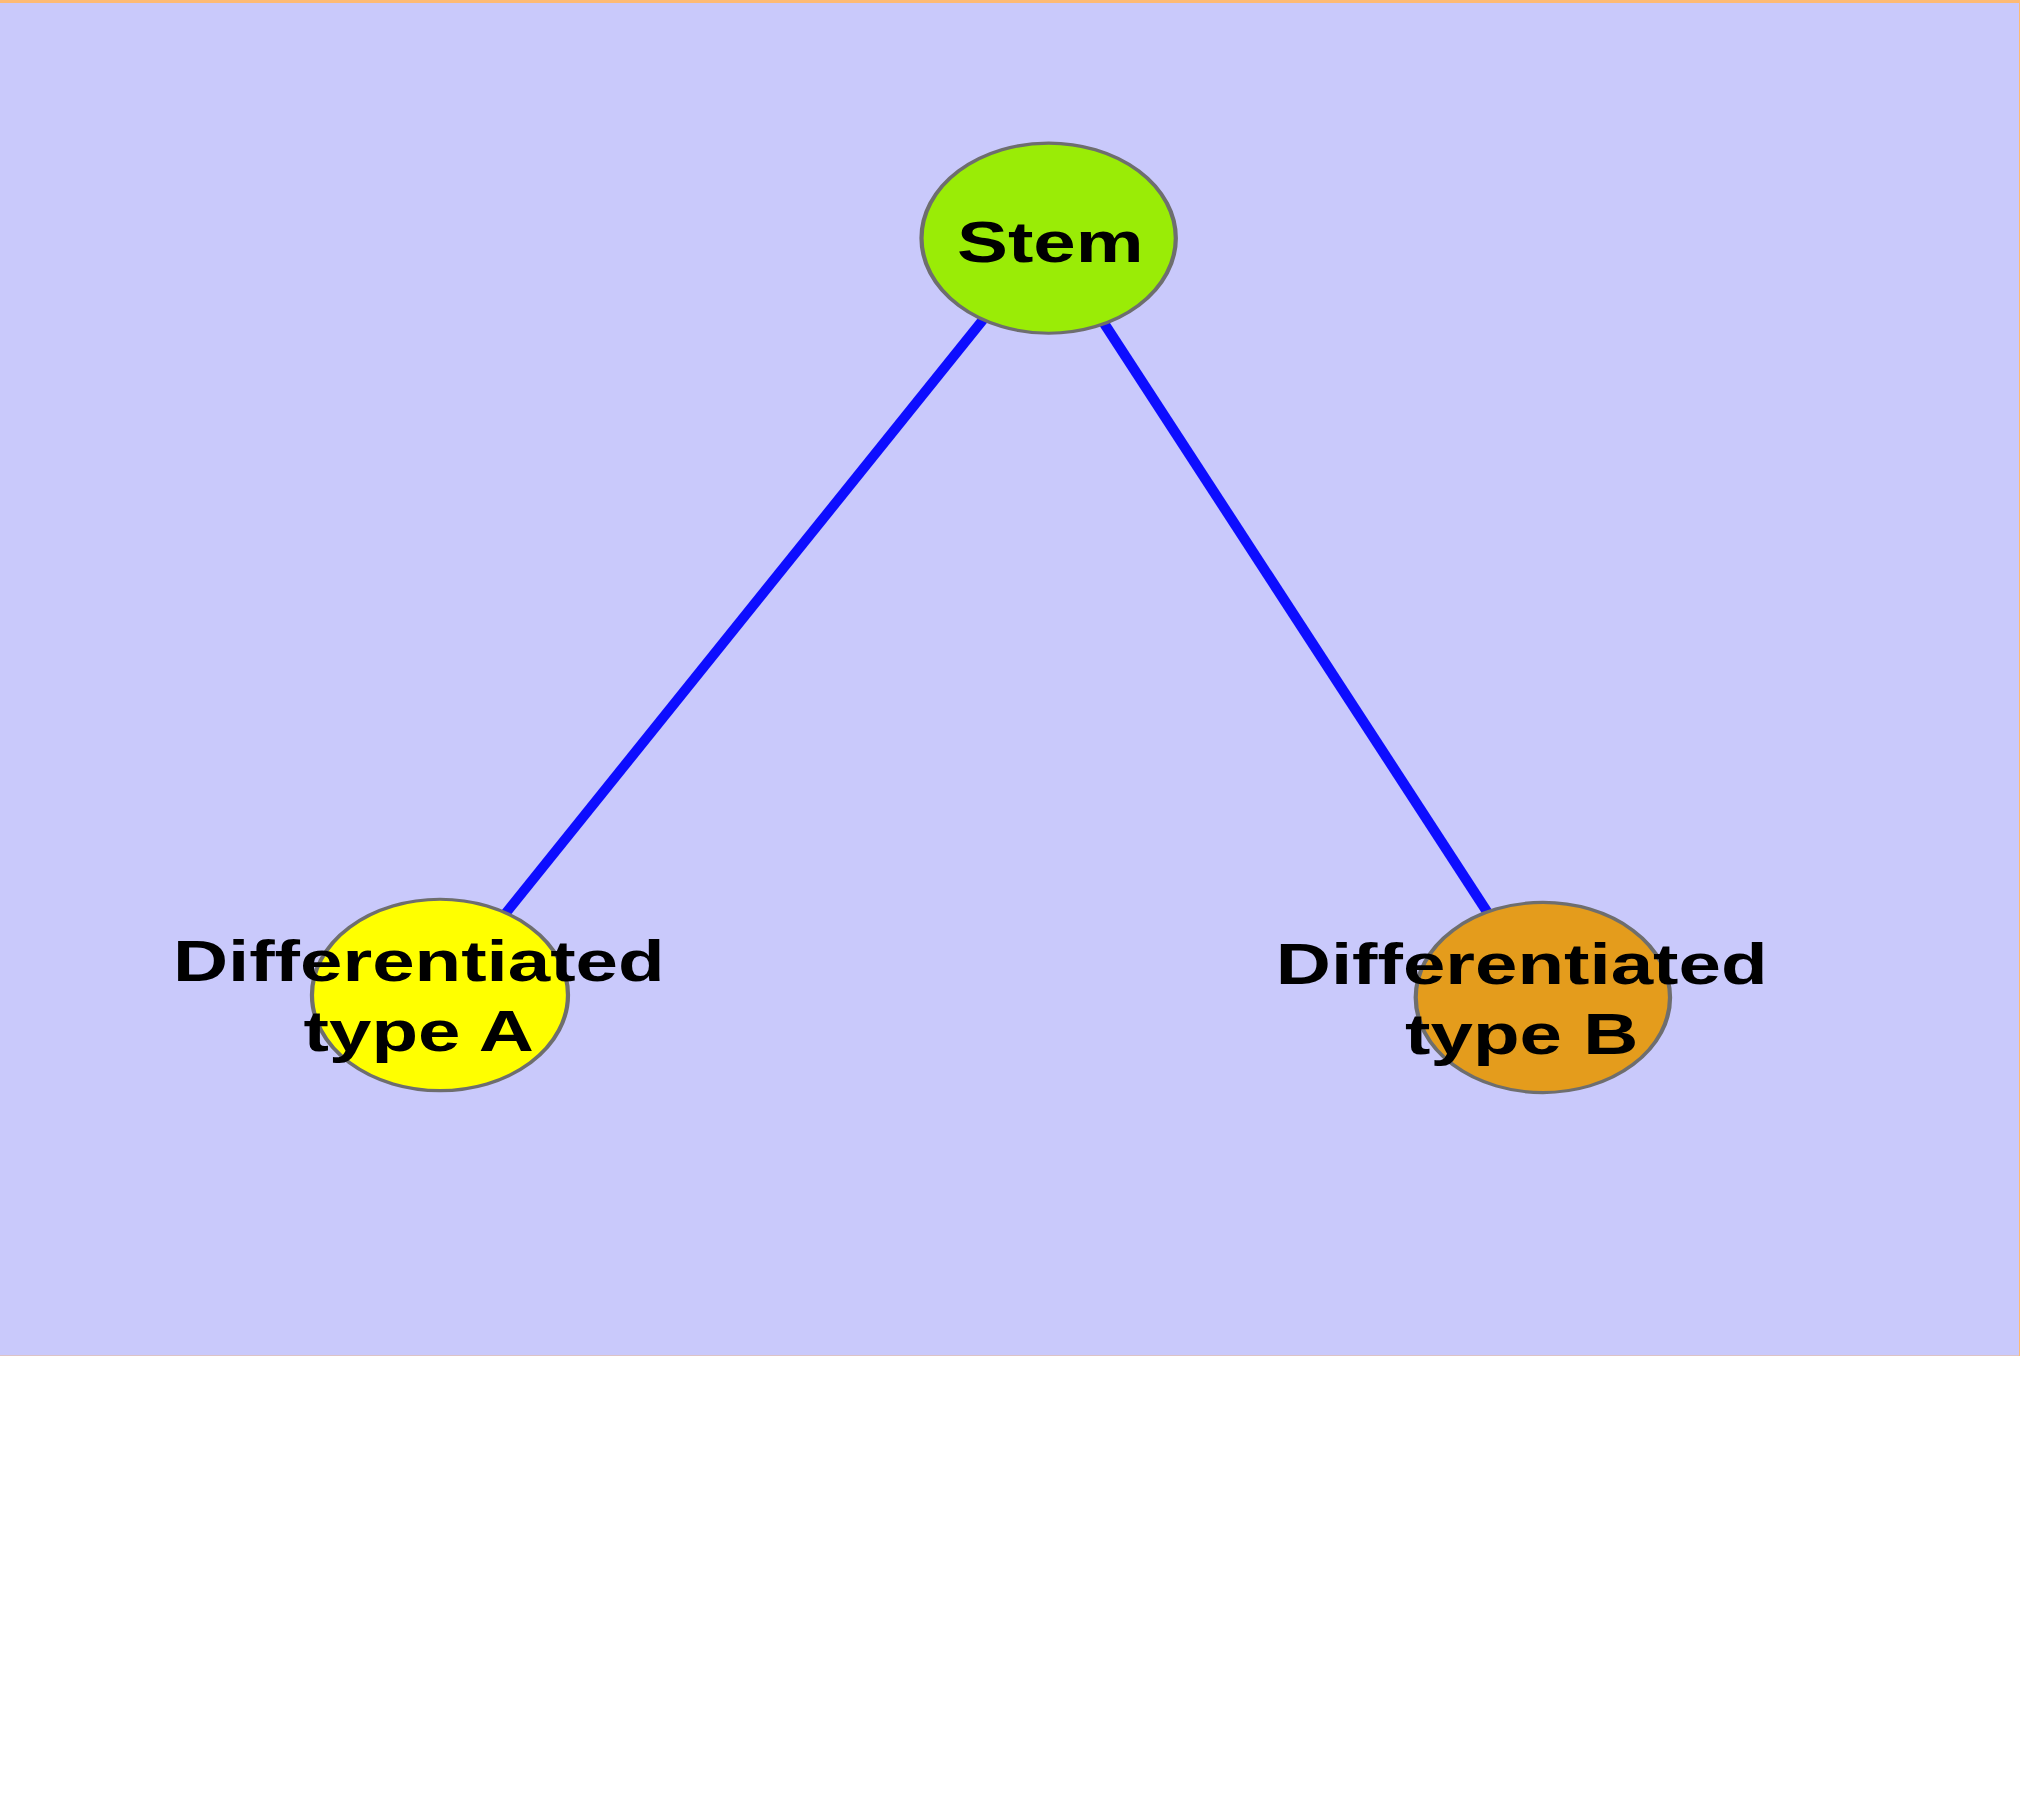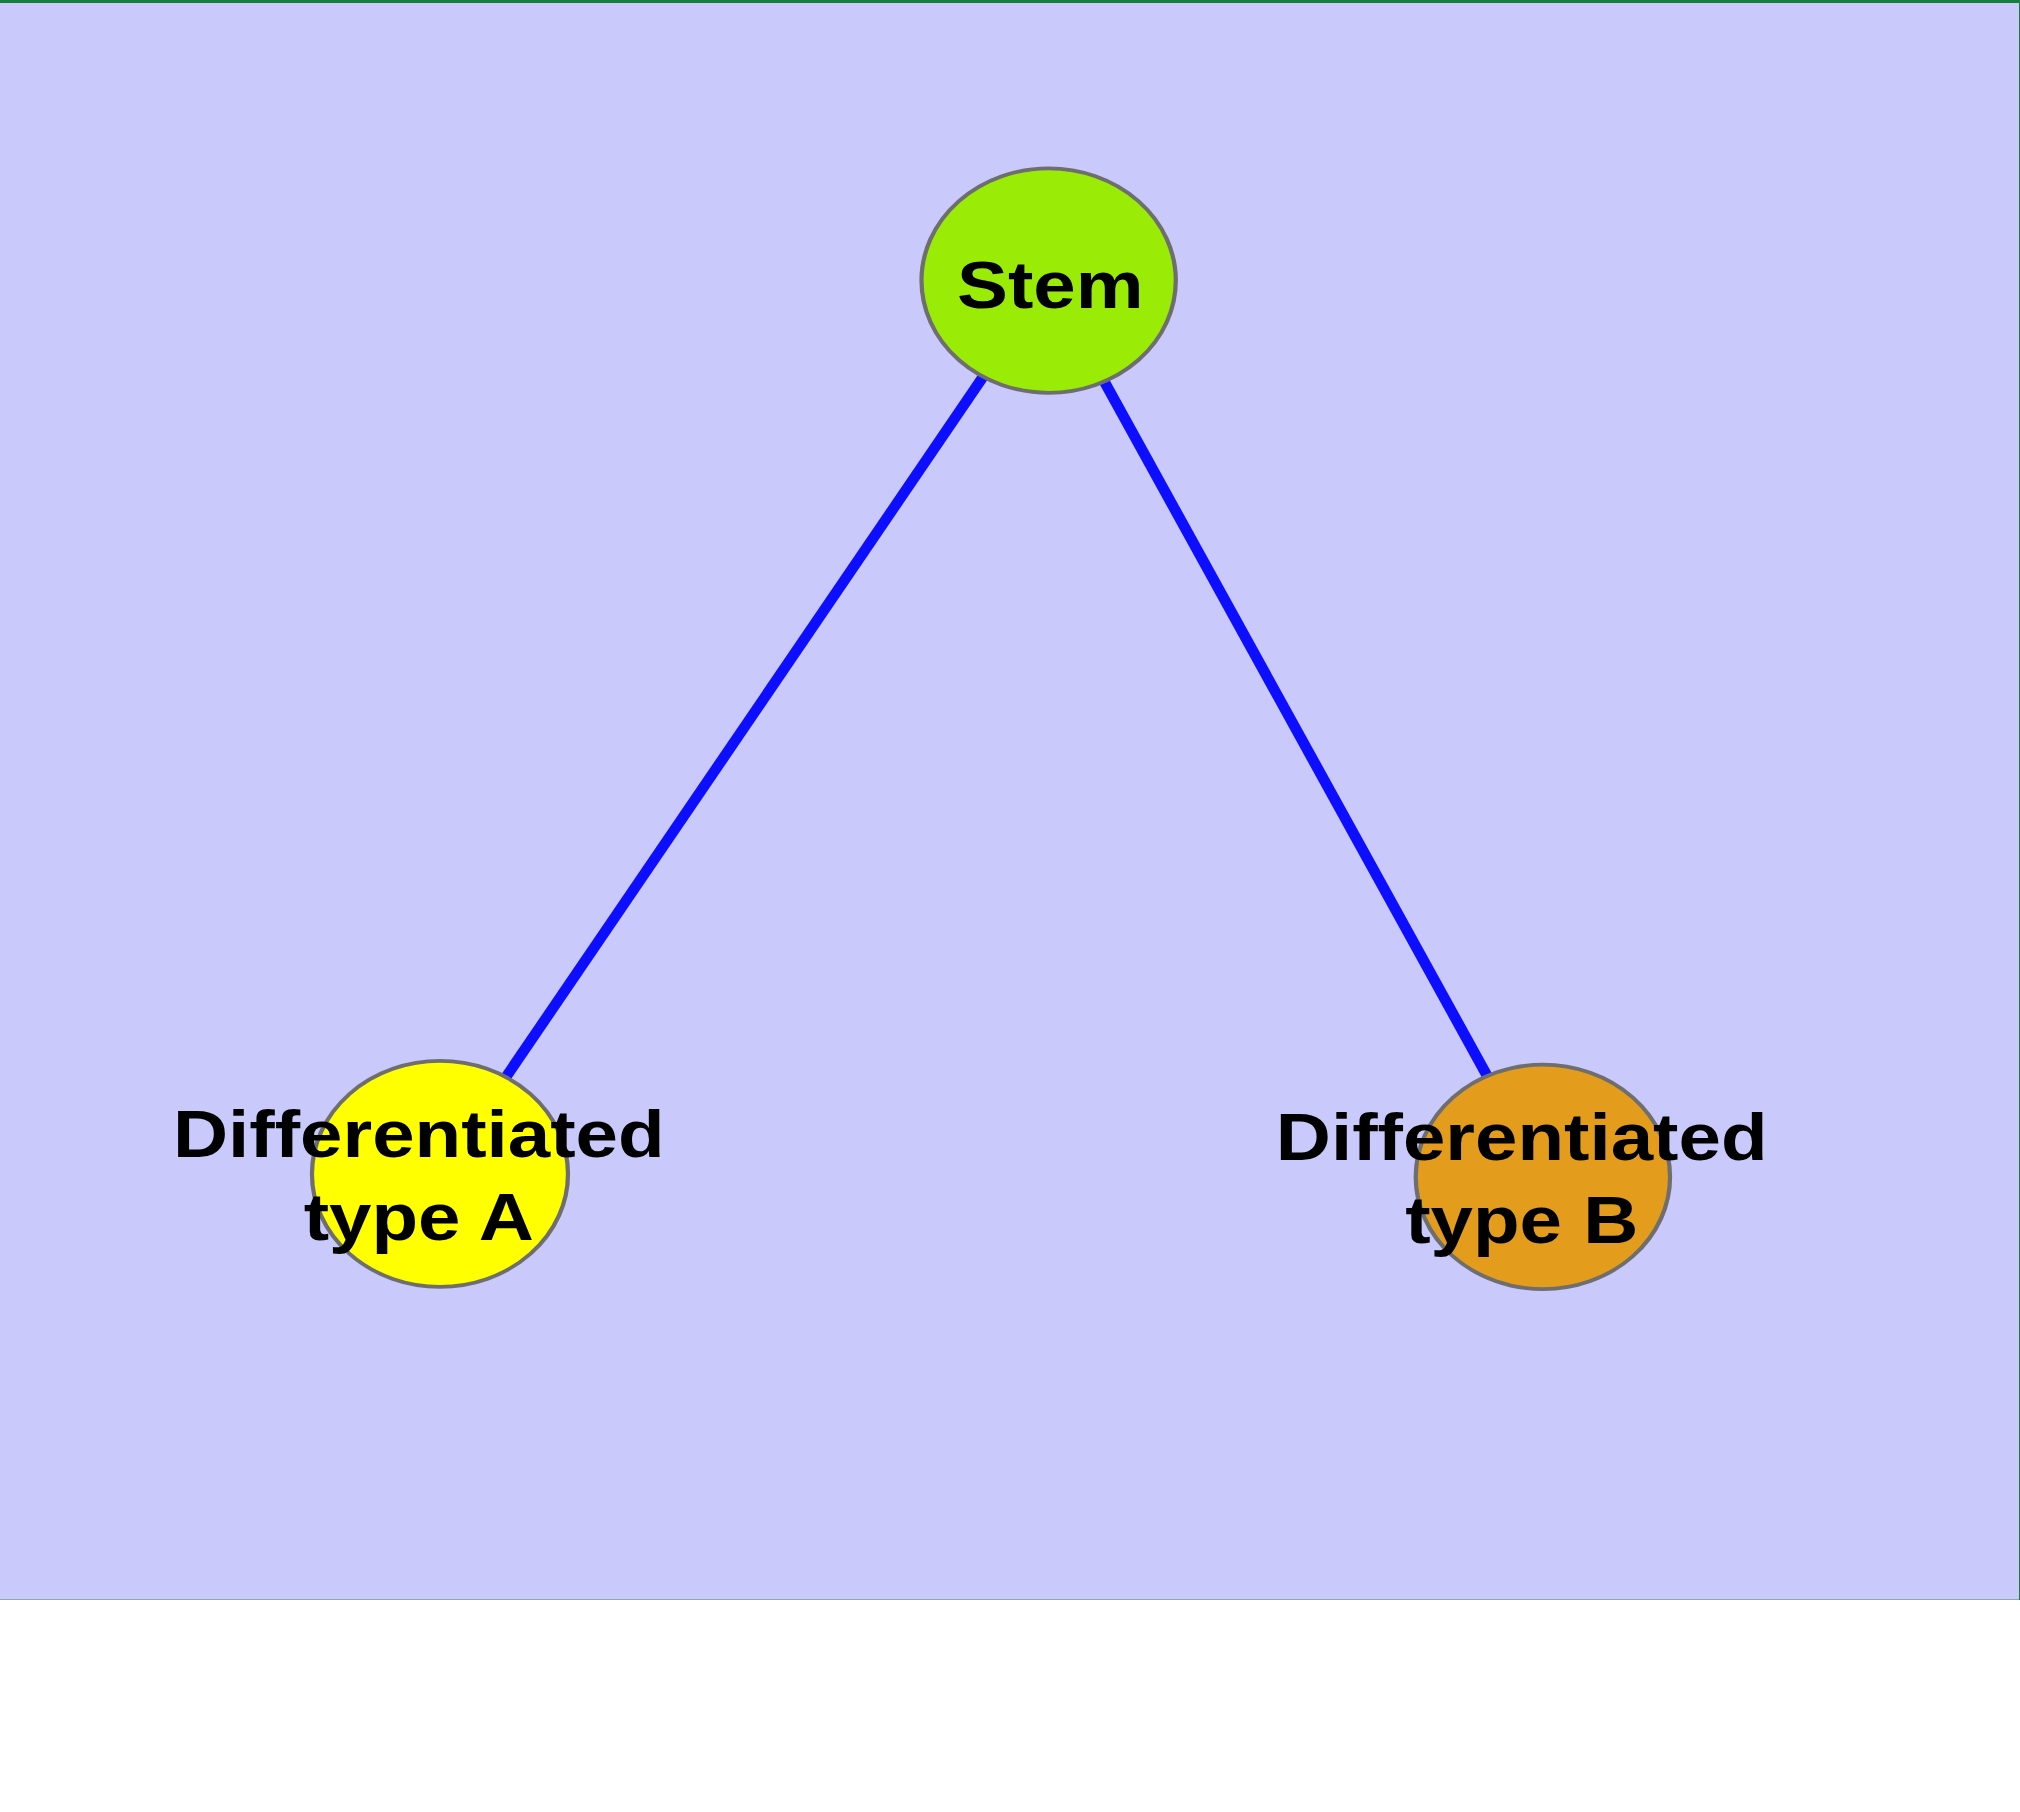--- a/index.html
+++ b/index.html
@@ -6,22 +6,22 @@
     margin: 0;
     padding: 0;
     background: #ffffff;
     width: 2021px;
     height: 1812px;
     overflow: hidden;
   }
   .page {
     position: relative;
     width: 2021px;
-    height: 1600px;
-    background: #15803d;
+    height: 1356px;
+    background: #fdba74;
     text-align: right;
   }
   .canvas {
     position: absolute;
     top: 3.4px;
     right: 1.7px;
     bottom: 0;
     left: 0;
   }
   svg { display: block; width: 100%; height: 100%; }

